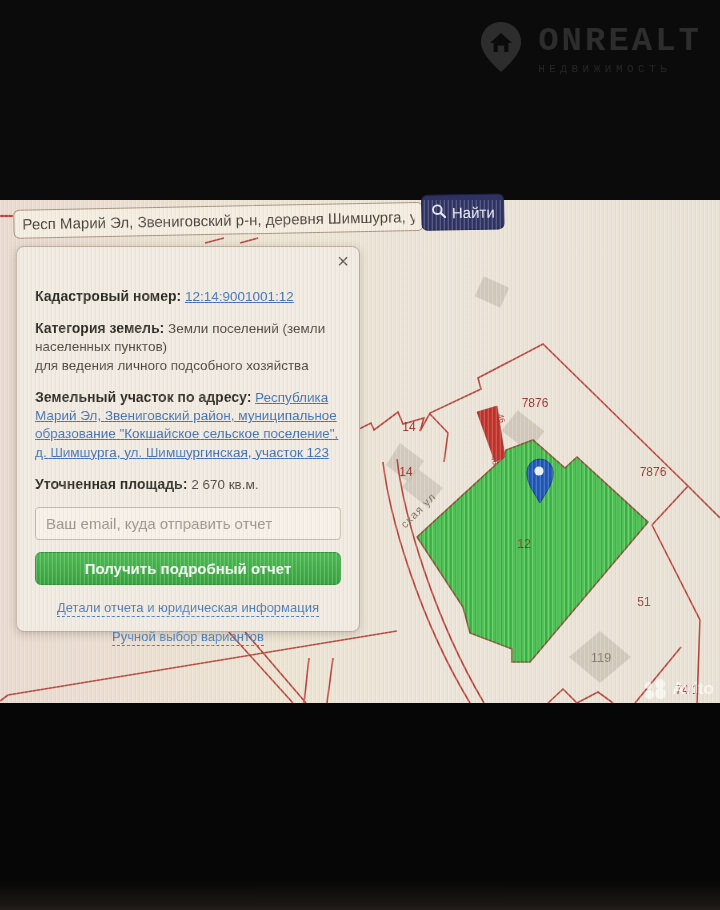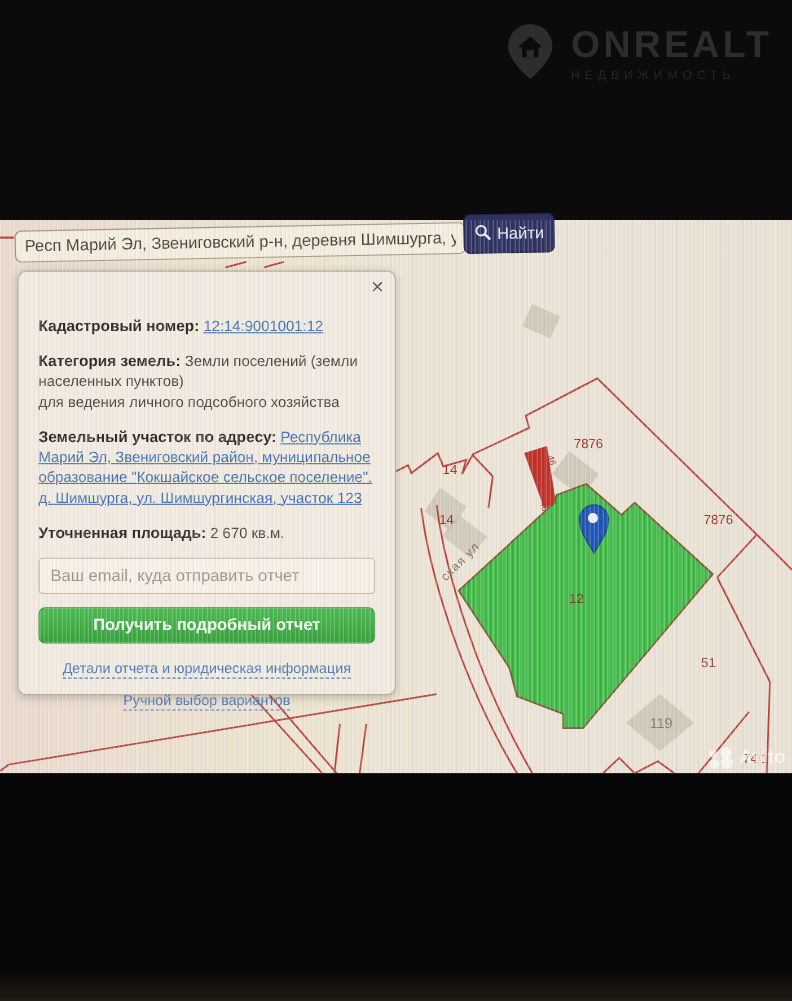--- a/index.html
+++ b/index.html
@@ -1,20 +1,20 @@
 <!DOCTYPE html>
 <html><head>
 <meta charset="utf-8">
 <style>
   html,body{margin:0;padding:0;background:#000;}
   .frame{position:relative;width:720px;height:910px;background:#0b0a09;overflow:hidden;
          font-family:"Liberation Sans",sans-serif;}
 
   
-  .topbar{position:absolute;left:0;top:0;width:720px;height:200px;background:#0b0b0b;}
+  .topbar{position:absolute;left:0;top:0;width:720px;height:200px;background:#0b0b0b;font-family:Liberation Mono, monospace;}
   .logo{position:absolute;right:18px;top:20px;display:flex;align-items:center;gap:14px;}
   .logo-text{display:flex;flex-direction:column;}
   .logo-title{font-size:34px;font-weight:bold;letter-spacing:3px;color:#2d2d2d;line-height:1;}
   .logo-sub{font-size:11px;letter-spacing:4.5px;color:#272727;margin-top:5px;}
 
   
   .screen{position:absolute;left:0;top:200px;width:720px;height:503px;background-color:#e9e1d4;
     background-image:linear-gradient(90deg, rgba(236,206,200,.38), rgba(243,234,204,.33) 38%,
       rgba(240,235,224,.26) 62%, rgba(231,225,212,.32));}
   .screen::after{content:"";position:absolute;inset:0;z-index:60;pointer-events:none;

